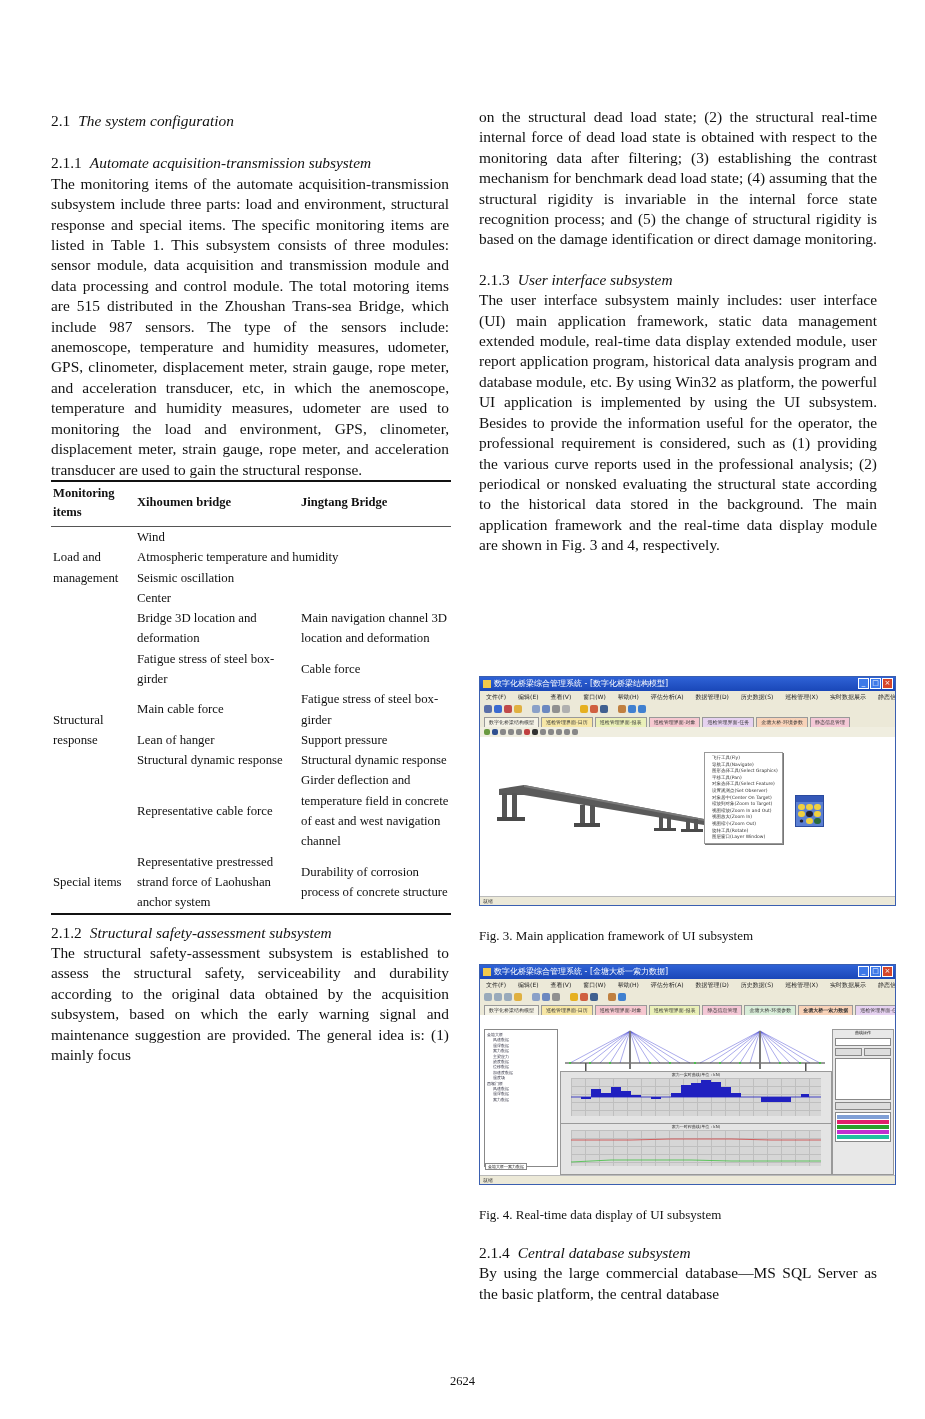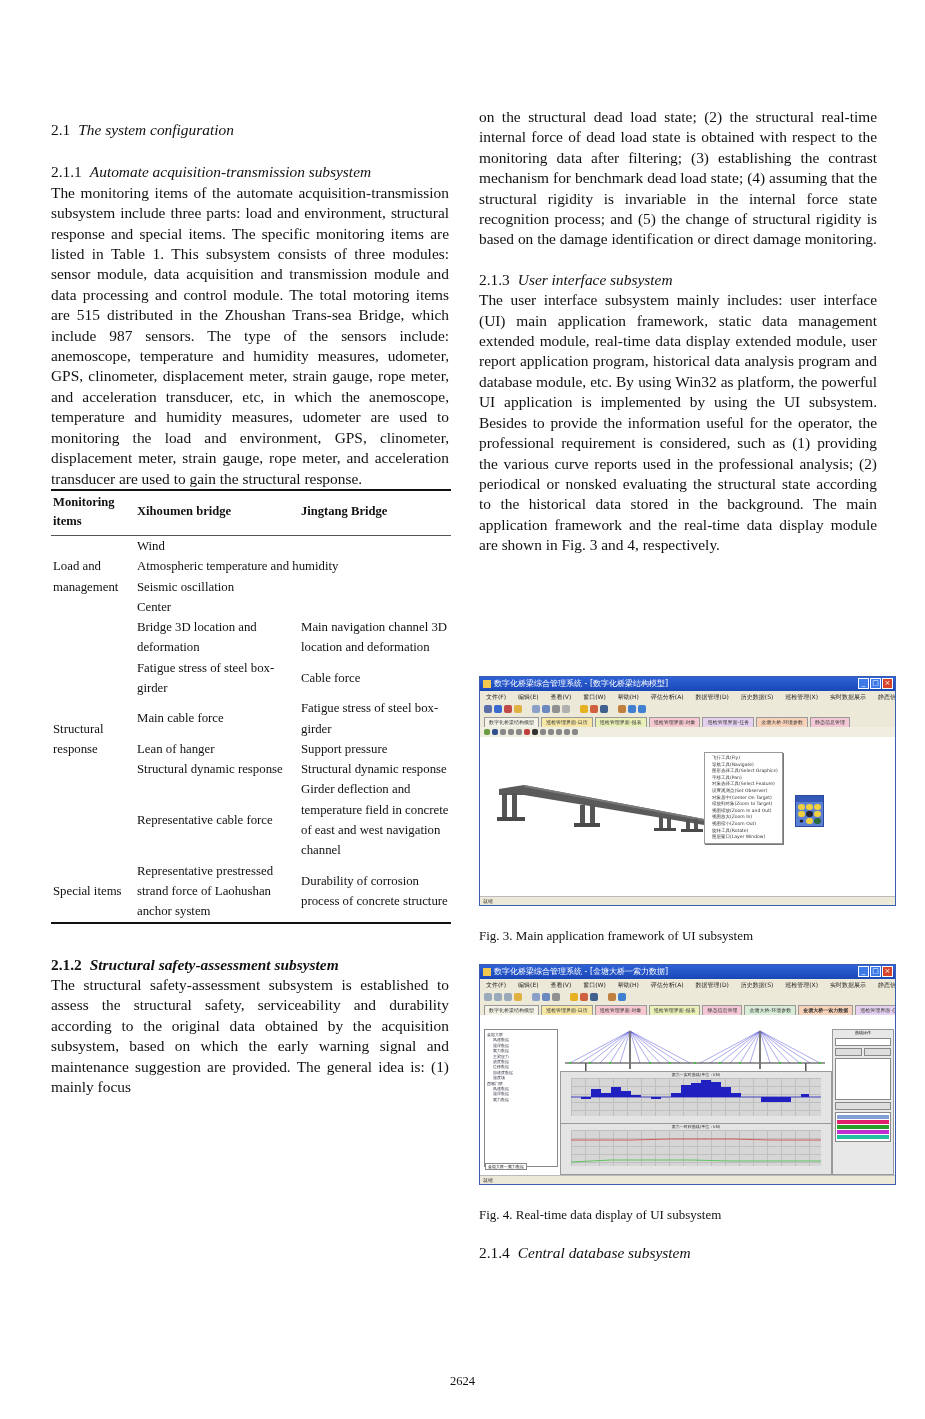--- a/index.html
+++ b/index.html
@@ -46,21 +46,21 @@
   .chart { position:absolute; background:#e4e4e4; border:1px solid #999; }
   .chart .ctitle { position:absolute; top:0; left:0; right:0; text-align:center; font-size:4px; line-height:5px; color:#333; }
   .gridbg { position:absolute; background-color:#d6d6d6;
     background-image:linear-gradient(#bfbfbf 1px, transparent 1px), linear-gradient(90deg,#bfbfbf 1px, transparent 1px);
     background-size:14px 8px; }
 </style>
 </head>
 <body>
 
 <div class="col left">
-  <p class="heading" style="margin-top:13px;">
+  <p class="heading" style="margin-top:4px;">
     <span class="sec">2.1</span><i>The system configuration</i>
   </p>
   <p class="heading" style="margin-top:22px;">
     <span class="sec">2.1.1</span><i>Automate acquisition-transmission subsystem</i>
   </p>
   <p class="p">The monitoring items of the automate acquisition-transmission subsystem include three parts: load and environment, structural response and special items. The specific monitoring items are listed in Table 1. This subsystem consists of three modules: sensor module, data acquisition and transmission module and data processing and control module. The total motoring items are 515 distributed in the Zhoushan Trans-sea Bridge, which include 987 sensors. The type of the sensors include: anemoscope, temperature and humidity measures, udometer, GPS, clinometer, displacement meter, strain gauge, rope meter, and acceleration transducer, etc, in which the anemoscope, temperature and humidity measures, udometer are used to monitoring the load and environment, GPS, clinometer, displacement meter, strain gauge, rope meter, and acceleration transducer are used to gain the structural response.</p>
 
   <table class="t1">
     <thead>
       <tr class="t1-top t1-mid">
@@ -111,21 +111,21 @@
         </tr>
 
       <tr class="t1-bot">
           <td>Special items</td>
           <td>Representative prestressed strand force of Laohushan anchor system</td>
           <td>Durability of corrosion process of concrete structure</td>
         </tr>
     </tbody>
   </table>
 
-  <p class="heading" style="margin-top:31px;font-weight:bold;">
+  <p class="heading" style="margin-top:8px;">
     <span class="sec">2.1.2</span><i>Structural safety-assessment subsystem</i>
   </p>
   <p class="p">The structural safety-assessment subsystem is established to assess the structural safety, serviceability and durability according to the original data obtained by the acquisition subsystem, based on which the early warning signal and maintenance suggestion are provided. The general idea is: (1) mainly focus</p>
 </div>
 
 <div class="col right">
   <p class="p">on the structural dead load state; (2) the structural real-time internal force of dead load state is obtained with respect to the monitoring data after filtering; (3) establishing the contrast mechanism for benchmark dead load state; (4) assuming that the structural rigidity is invariable in the internal force state recognition process; and (5) the change of structural rigidity is based on the damage identification or direct damage monitoring.</p>
   <p class="heading" style="margin-top:20px;">
     <span class="sec">2.1.3</span><i>User interface subsystem</i>
   </p>
@@ -415,15 +415,16 @@
       <div style="height:4px; background:#c030d0; margin:1px 0;"></div>
       <div style="height:4px; background:#20c0a0; margin:1px 0;"></div>
     </div>
   </div>
   <div class="statusbar">就绪</div>
 </div>
 <p class="caption-fig" style="position:absolute; left:479px; top:1206px;">Fig. 4. Real-time data display of UI subsystem</p>
 
 <div style="position:absolute; left:479px; top:1243px; width:398px; font-size:15.4px; line-height:20.4px;">
   <p class="heading"><span class="sec">2.1.4</span><i>Central database subsystem</i></p>
+  <p class="p">By using the large commercial database—MS SQL Server as the basic platform, the central database</p>
 </div>
 
 <div class="pagenum">2624</div>
 
 </body></html>

